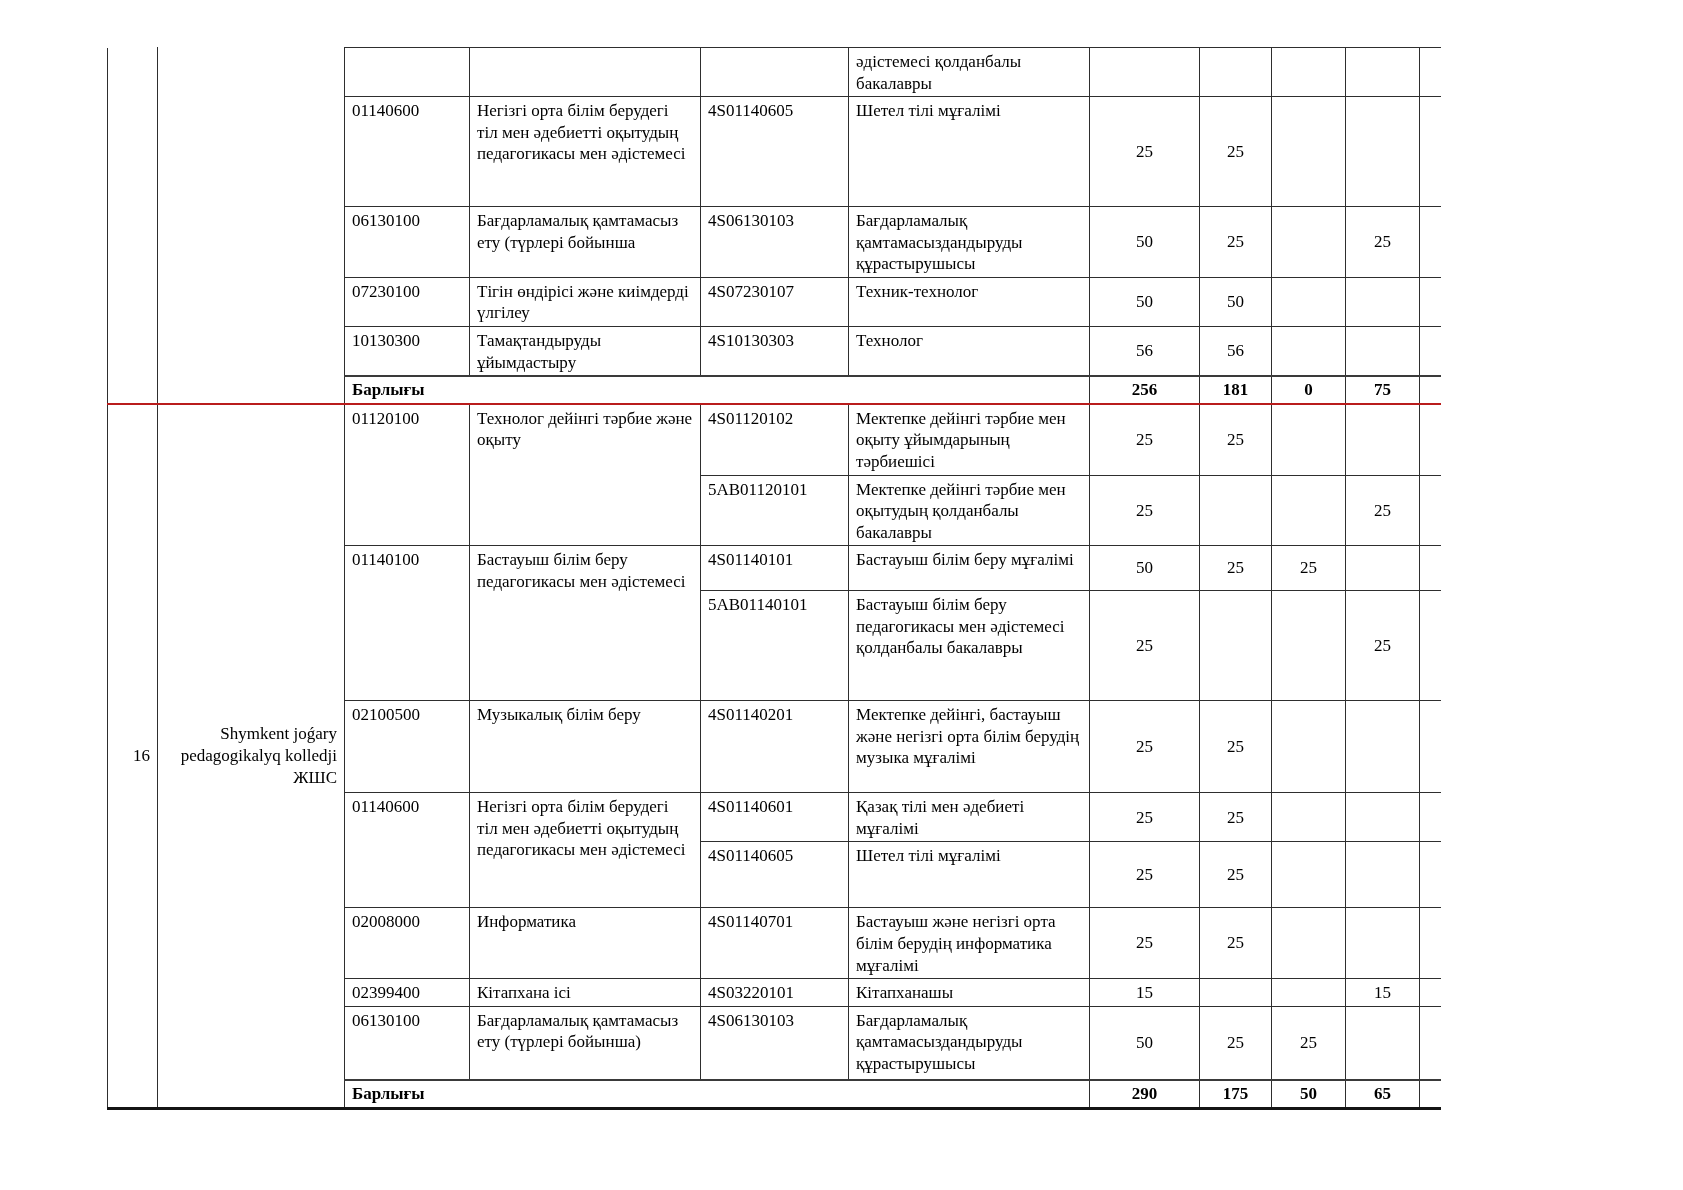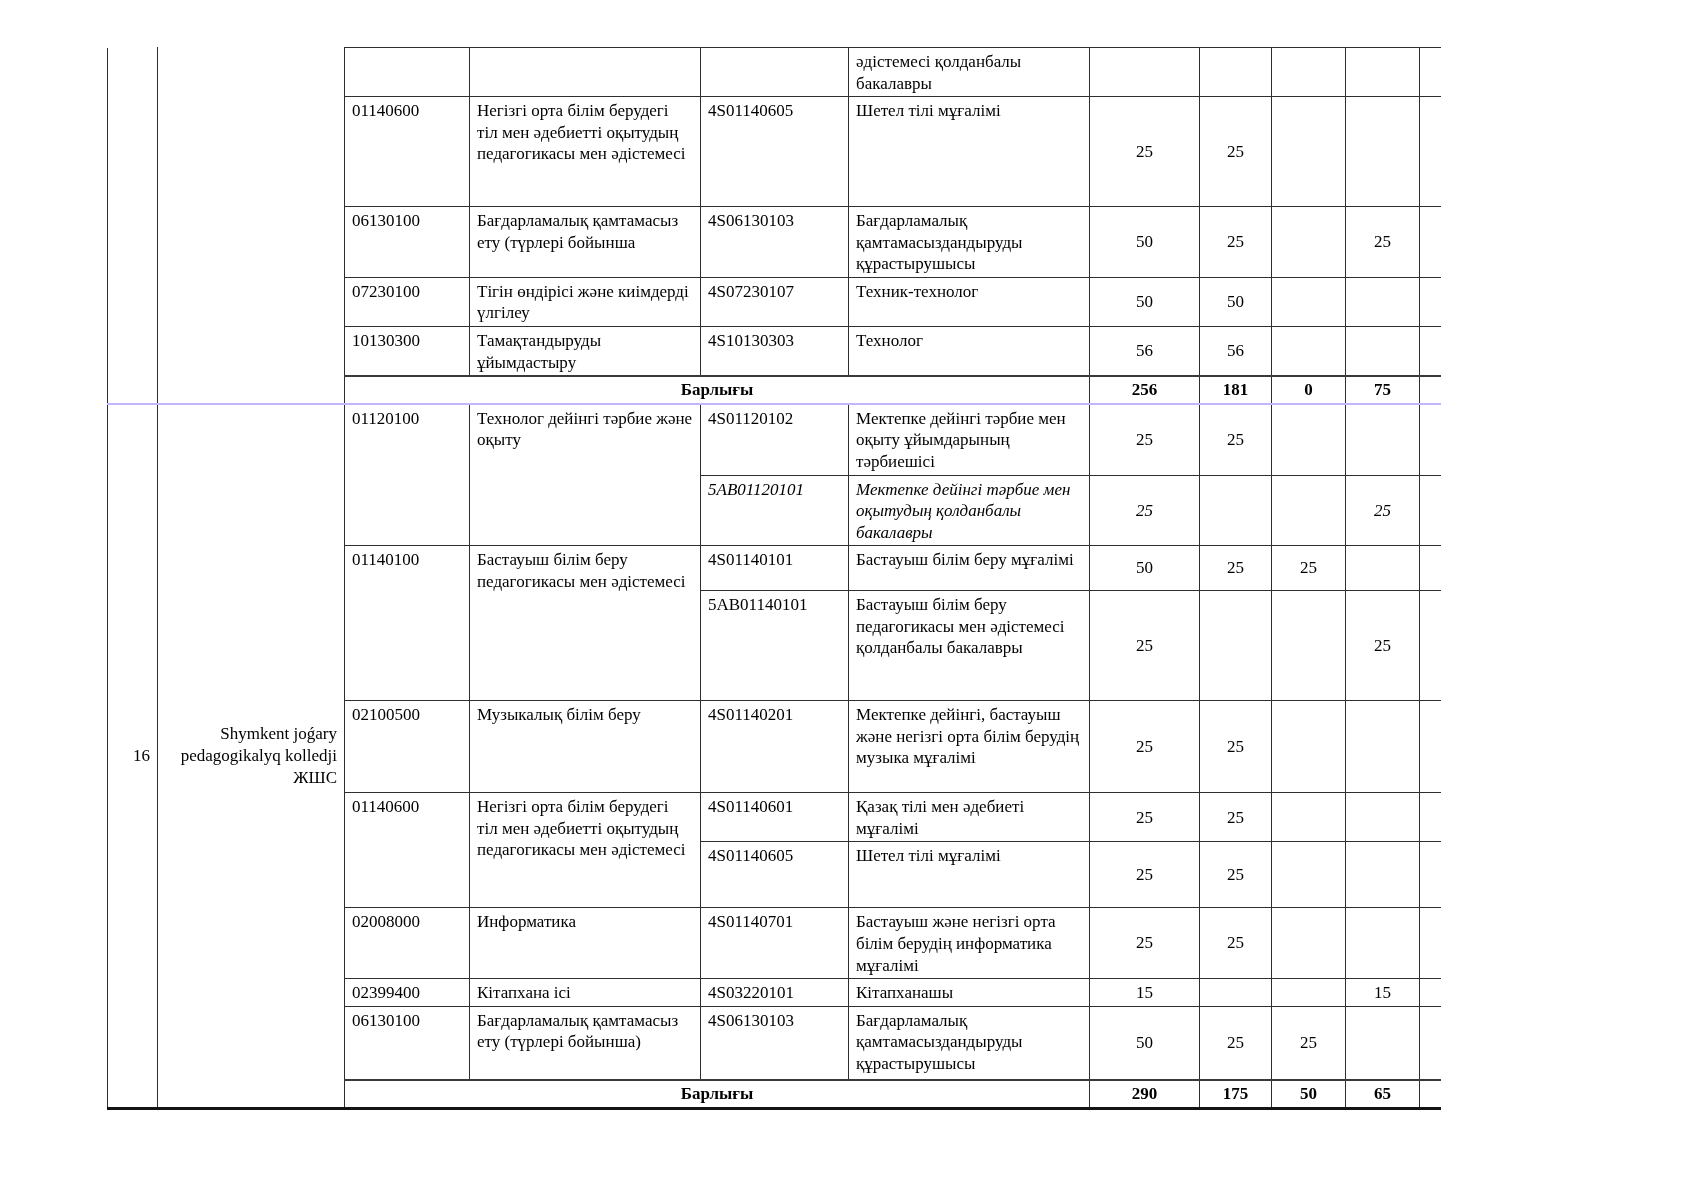--- a/index.html
+++ b/index.html
@@ -14,23 +14,23 @@
   }
   td{
     border:1px solid #2e2e2e;
     font-size:17px;line-height:1.27;
     padding:2px 7px;overflow:hidden;word-wrap:break-word;
   }
   td.c-code,td.c-name{vertical-align:top;text-align:left;padding-top:3px;}
   td.c-num{vertical-align:middle;text-align:center;padding:1px 2px;}
   td.c-no,td.c-inst{vertical-align:middle;text-align:right;}
   td.no-top{border-top:1px solid #ffffff;}
-  td.sec-top{border-top:2px solid #c4b5fd;}
+  td.sec-top{border-top:2px solid #b91c1c;}
   tr.total-row td{font-weight:bold;border-top:2px solid #3a3a3a;}
-  td.total-label{vertical-align:middle;text-align:center;font-weight:bold;}
+  td.total-label{vertical-align:middle;font-weight:bold;}
   td.end-b{border-bottom:3px solid #141414;}
 </style>
 </head>
 <body>
 
 <div class="sheet">
   <table class="grid">
     <colgroup>
       <col style="width:50px">
         <col style="width:187px">
@@ -132,21 +132,21 @@
           <td class="c-code sec-top">4S01120102</td>
           <td class="c-name sec-top">Мектепке дейінгі тәрбие мен оқыту ұйымдарының тәрбиешісі</td>
           <td class="c-num sec-top">25</td>
           <td class="c-num sec-top">25</td>
           <td class="c-num sec-top"></td>
           <td class="c-num sec-top"></td>
           <td class="c-num sec-top"></td>
           <td class="c-num sec-top"></td>
           <td class="c-num sec-top"></td>
         </tr>
-        <tr style="height: 68px; font-style: italic;">
+        <tr style="height: 68px;">
           <td class="c-code">5AB01120101</td>
           <td class="c-name">Мектепке дейінгі тәрбие мен оқытудың қолданбалы бакалавры</td>
           <td class="c-num">25</td>
           <td class="c-num"></td>
           <td class="c-num"></td>
           <td class="c-num">25</td>
           <td class="c-num"></td>
           <td class="c-num"></td>
           <td class="c-num"></td>
         </tr>

